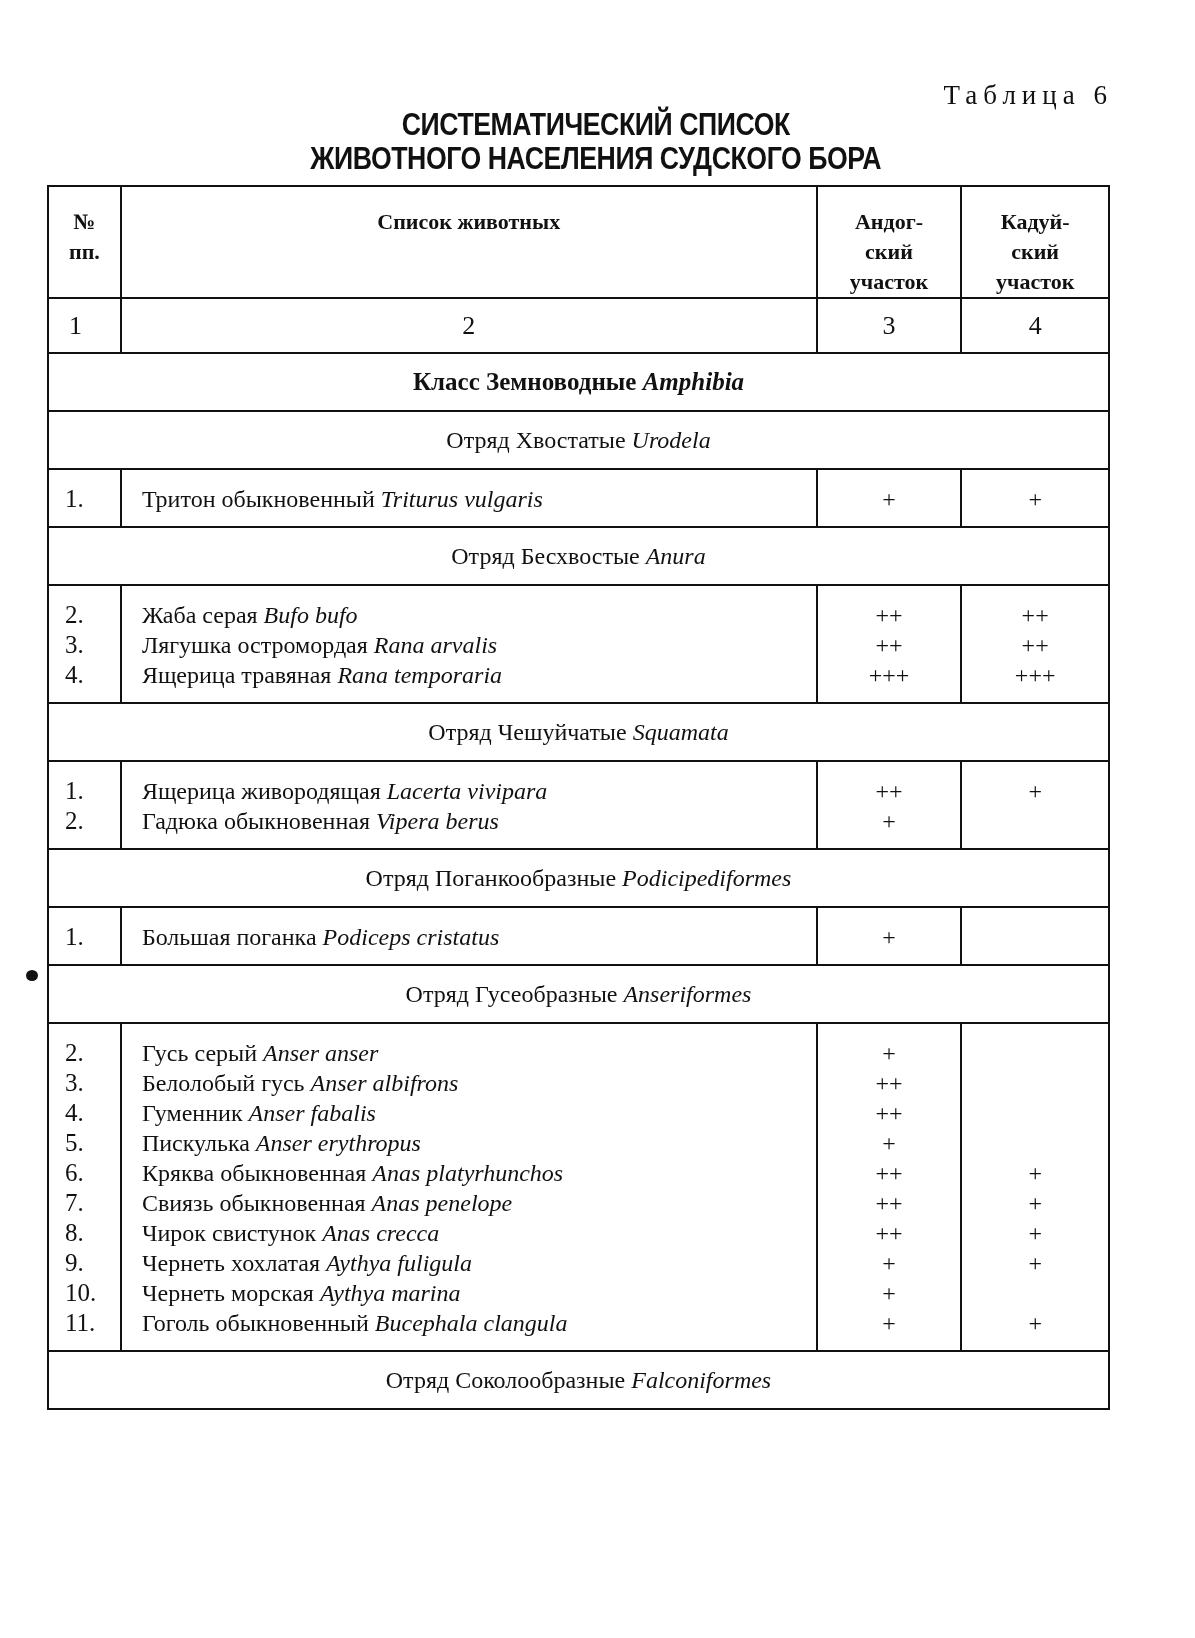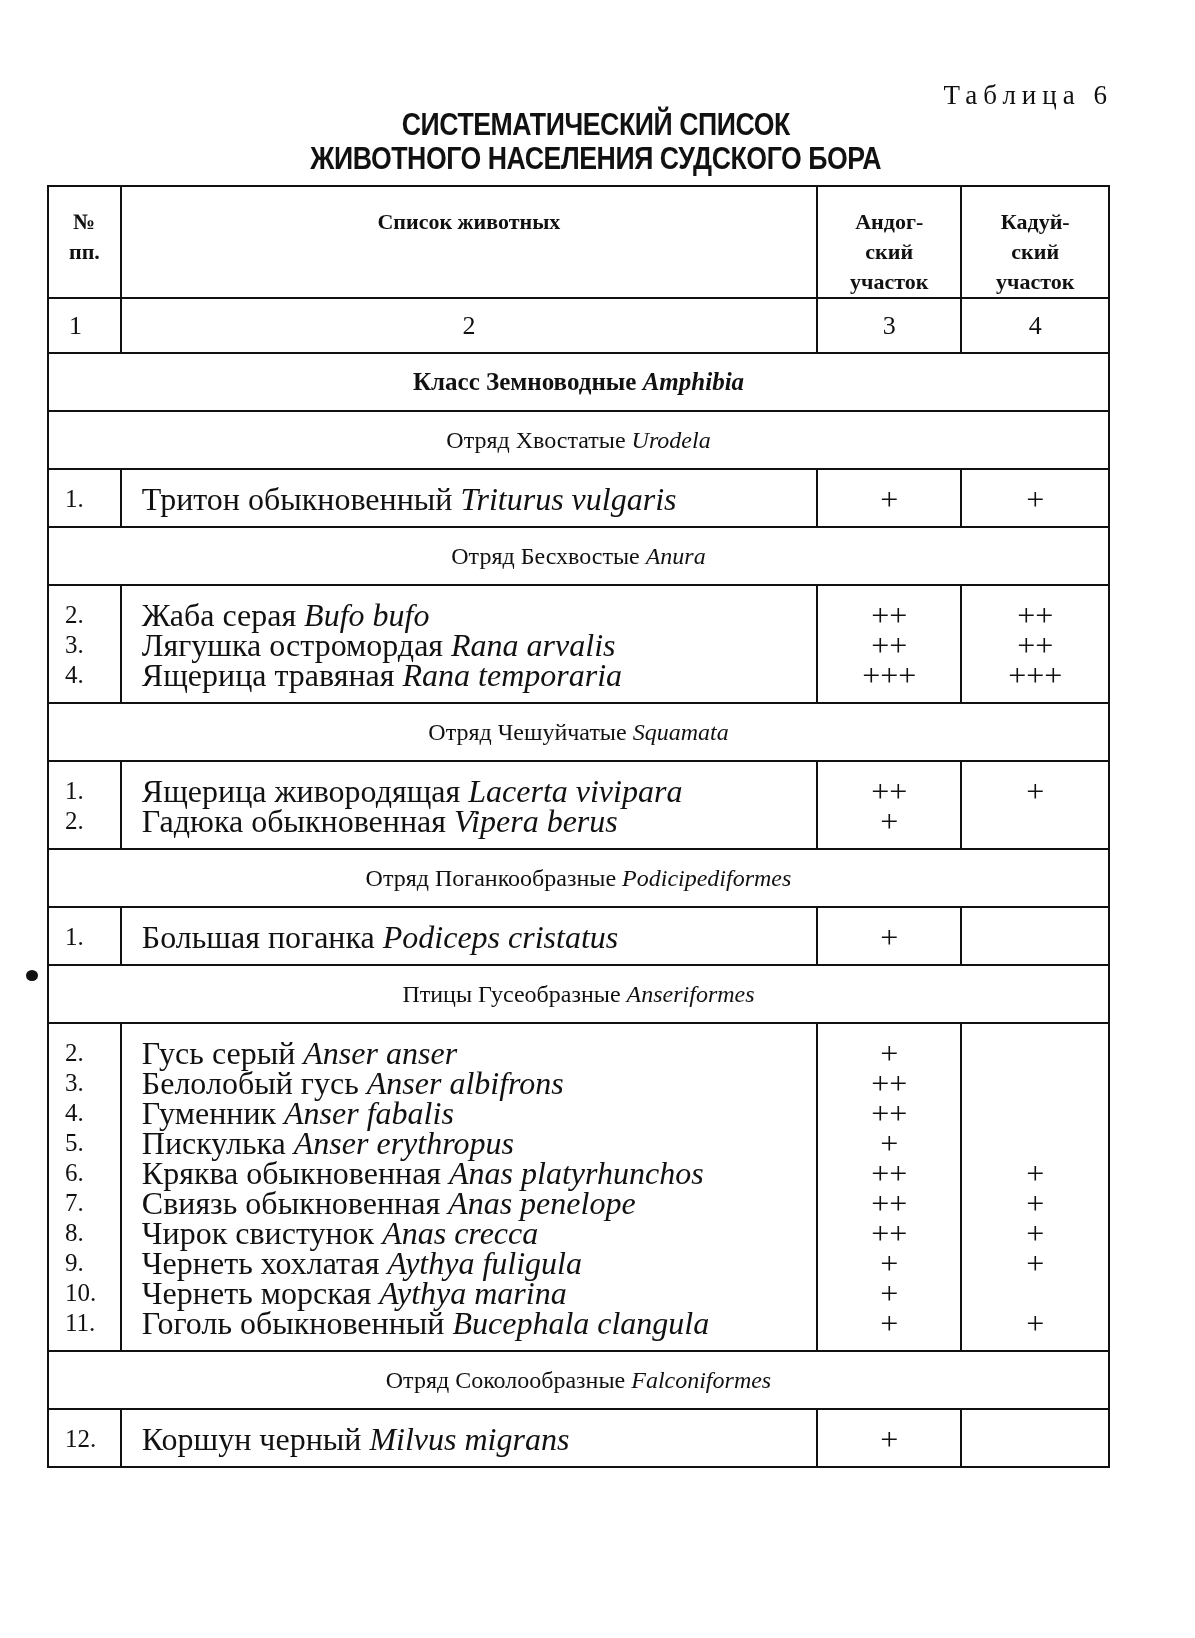--- a/index.html
+++ b/index.html
@@ -8,21 +8,21 @@
   .title { position: absolute; top: 108px; left: 0; width: 1195px; text-align: center; font-family: "Liberation Sans", sans-serif; font-weight: bold; font-size: 31px; line-height: 34px; transform: scaleX(0.86); transform-origin: 585px 0; letter-spacing: -0.5px; }
   .dot { position: absolute; left: 26px; top: 970px; width: 12px; height: 11px; border-radius: 50%; background: #111; }
   table { position: absolute; top: 185px; left: 47px; width: 1063px; border-collapse: collapse; font-size: 24px; }
   td, th { border: 2px solid #111; padding: 0; }
   .c1 { width: 73px; } .c2 { width: 697px; } .c3 { width: 145px; } .c4 { width: 148px; }
   th { font-weight: bold; vertical-align: top; font-size: 22px; line-height: 29px; padding-top: 20px; height: 110px; box-sizing: border-box; font-family: "Liberation Serif", serif; }
   .colnum td { height: 53px; text-align: center; font-size: 26px; }
   .colnum td:first-child { text-align: left; padding-left: 20px; }
   .cls td { height: 56px; text-align: center; font-weight: bold; font-size: 25px; }
   .ord td { height: 56px; text-align: center; font-size: 24px; }
-  .sp td { vertical-align: top; padding-top: 14px; padding-bottom: 12px; font-size: 32px; line-height: 30px; }
+  .sp td { vertical-align: top; padding-top: 14px; padding-bottom: 12px; font-size: 24px; line-height: 30px; }
   .sp td.num { padding-left: 16px; font-size: 25px; }
   .sp td.name { padding-left: 20px; }
   .sp td.mark { text-align: center; }
   i { font-style: italic; }
   .line { display: block; white-space: nowrap; height: 30px; }
 </style>
 </head>
 <body>
 
 <div class="table-label">Таблица 6</div>
@@ -136,21 +136,21 @@
           <span class="line"><span style="white-space: pre;">Большая поганка </span><i>Podiceps cristatus</i></span>
         </td>
         <td class="mark">
           <span class="line">+</span>
         </td>
         <td class="mark">
           <span class="line"></span>
         </td>
       </tr>
       <tr class="ord">
-        <td colspan="4"><span style="white-space: pre;">Птицы Гусеобразные </span><i>Anseriformes</i></td>
+        <td colspan="4"><span style="white-space: pre;">Отряд Гусеобразные </span><i>Anseriformes</i></td>
       </tr>
       <tr class="sp">
         <td class="num">
           <span class="line">2.</span>
           <span class="line">3.</span>
           <span class="line">4.</span>
           <span class="line">5.</span>
           <span class="line">6.</span>
           <span class="line">7.</span>
           <span class="line">8.</span>
@@ -191,28 +191,14 @@
           <span class="line">+</span>
           <span class="line">+</span>
           <span class="line">+</span>
           <span class="line"></span>
           <span class="line">+</span>
         </td>
       </tr>
       <tr class="ord">
         <td colspan="4"><span style="white-space: pre;">Отряд Соколообразные </span><i>Falconiformes</i></td>
       </tr>
-      <tr class="sp">
-        <td class="num">
-          <span class="line">12.</span>
-        </td>
-        <td class="name">
-          <span class="line"><span style="white-space: pre;">Коршун черный </span><i>Milvus migrans</i></span>
-        </td>
-        <td class="mark">
-          <span class="line">+</span>
-        </td>
-        <td class="mark">
-          <span class="line"></span>
-        </td>
-      </tr>
     </tbody>
 </table>
 
 </body></html>

